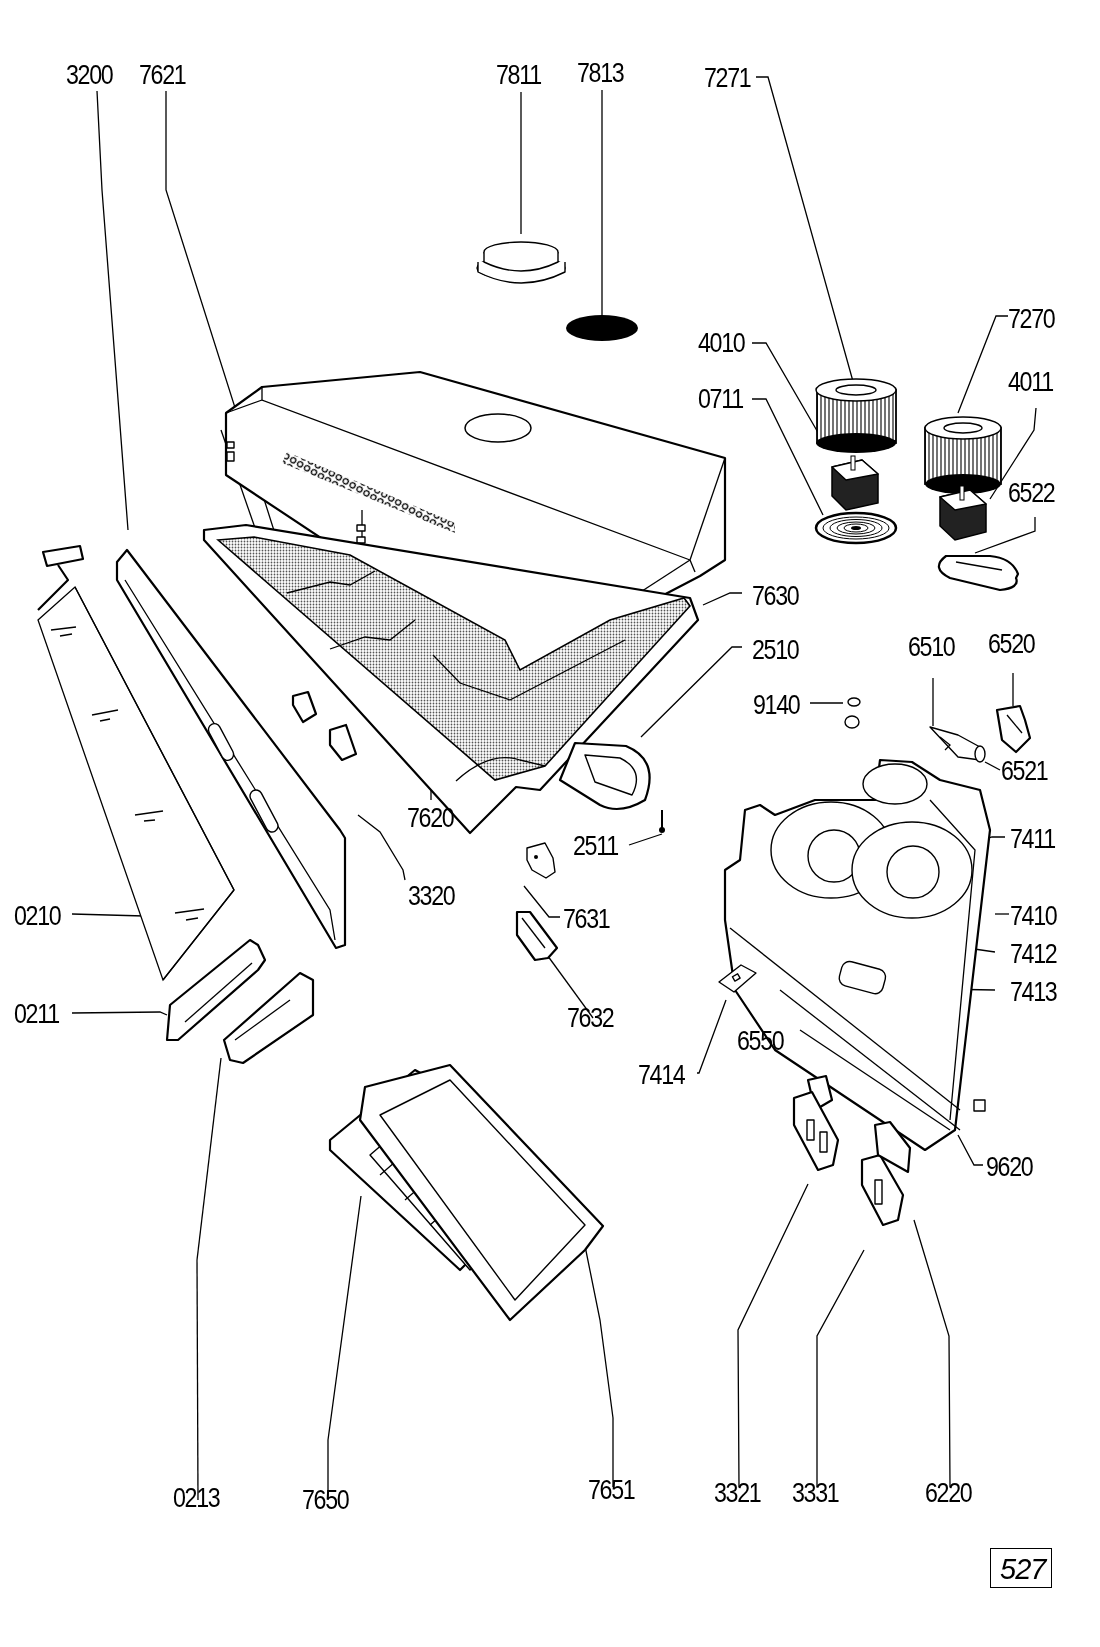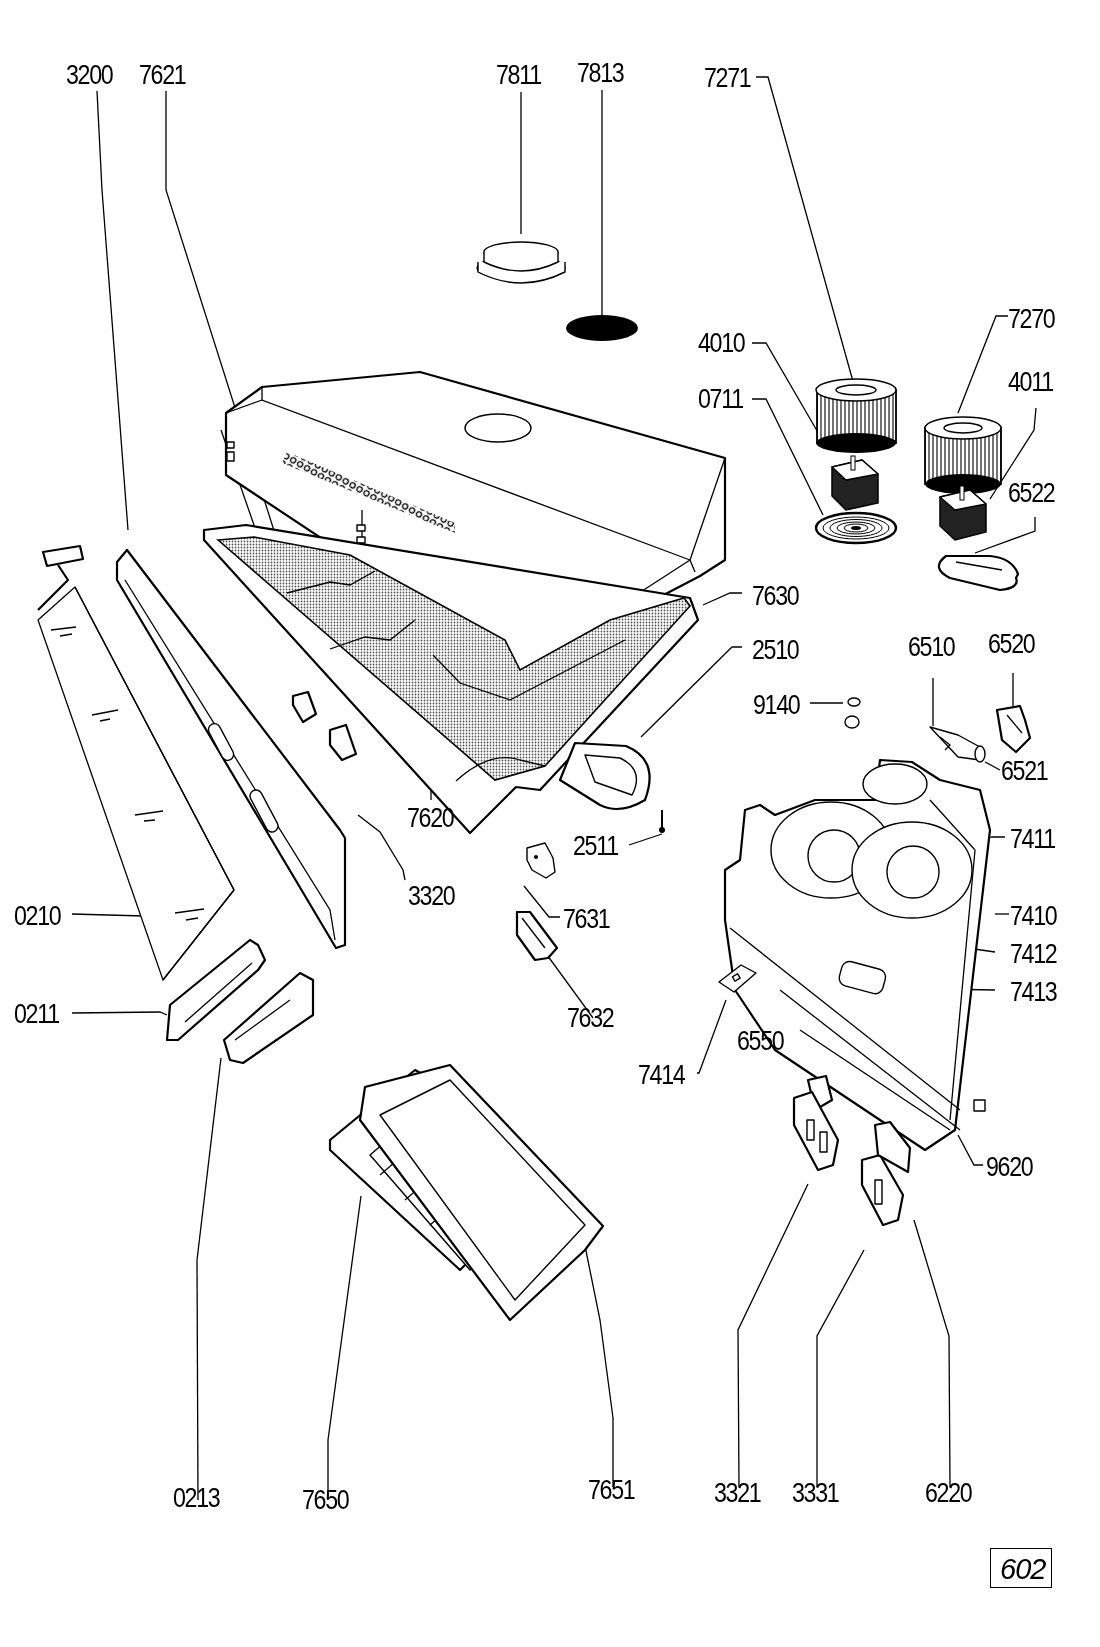--- a/index.html
+++ b/index.html
@@ -302,15 +302,15 @@
 <div class="lbl" style="left:737px;top:1028px;">6550</div>
 <div class="lbl" style="left:986px;top:1154px;">9620</div>
 <div class="lbl" style="left:173px;top:1485px;">0213</div>
 <div class="lbl" style="left:302px;top:1487px;">7650</div>
 <div class="lbl" style="left:588px;top:1477px;">7651</div>
 <div class="lbl" style="left:714px;top:1480px;">3321</div>
 <div class="lbl" style="left:792px;top:1480px;">3331</div>
 <div class="lbl" style="left:925px;top:1480px;">6220</div>
 
 <div class="pgbox"></div>
-<div class="pgtxt">602</div>
+<div class="pgtxt">527</div>
 
 </div>
 
 </body></html>

